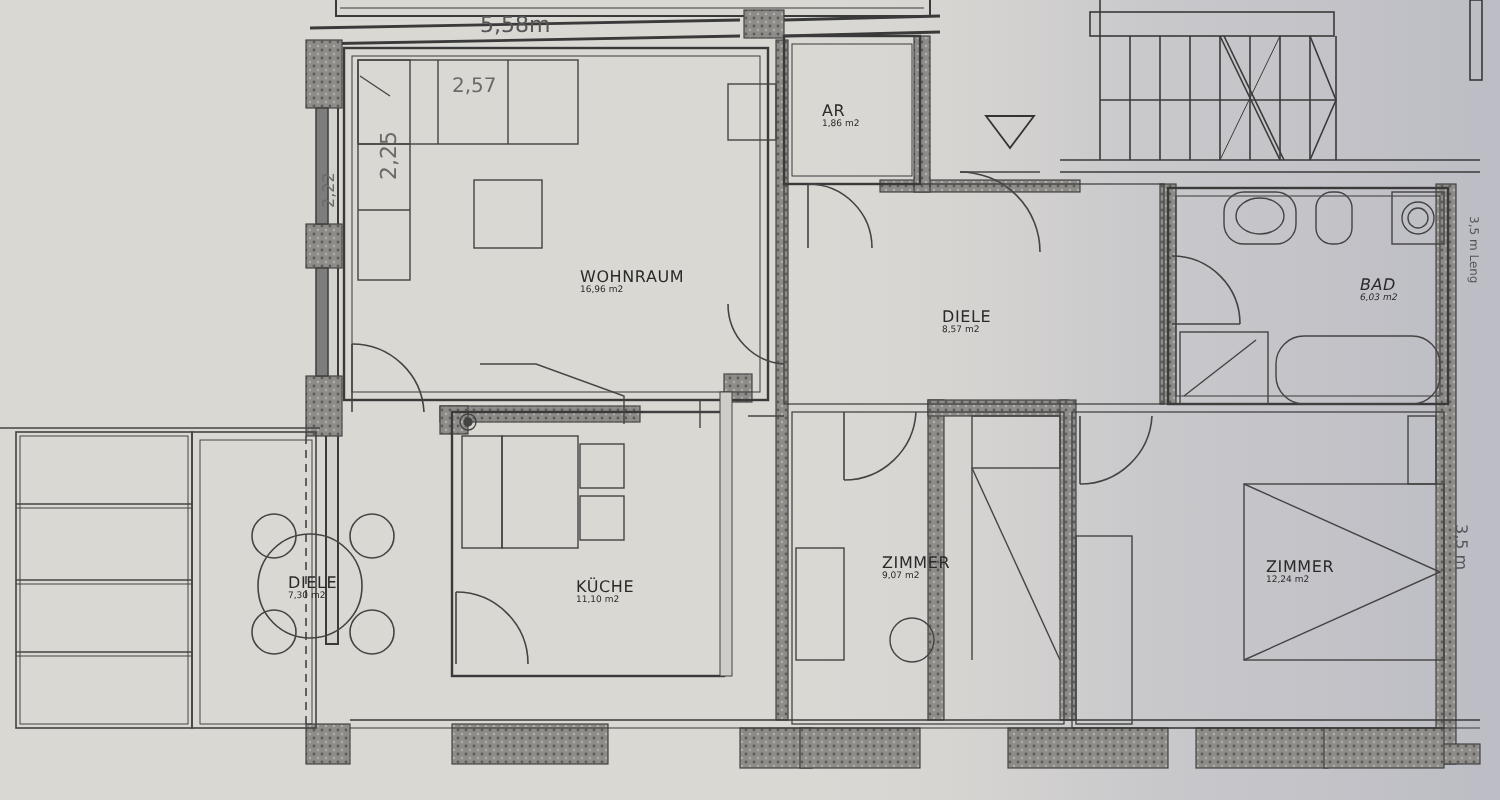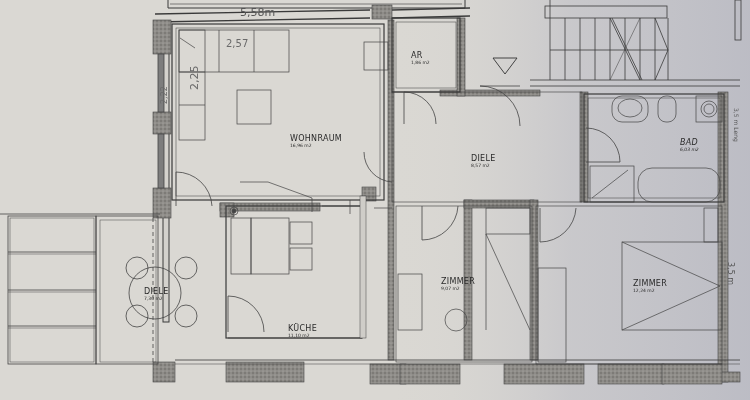--- a/index.html
+++ b/index.html
@@ -224,21 +224,21 @@
   <span class="area">1,86 m2</span>
 </div>
 <div class="lbl" style="left:471px;top:155px;">
   <span class="name">DIELE</span>
   <span class="area">8,57 m2</span>
 </div>
 <div class="lbl" style="left:680px;top:139px;font-style:italic;">
   <span class="name">BAD</span>
   <span class="area">6,03 m2</span>
 </div>
-<div class="lbl" style="left:288px;top:290px;margin-top:35px;">
+<div class="lbl" style="left:288px;top:290px;">
   <span class="name">KÜCHE</span>
   <span class="area">11,10 m2</span>
 </div>
 <div class="lbl" style="left:144px;top:288px;">
   <span class="name">DIELE</span>
   <span class="area">7,30 m2</span>
 </div>
 <div class="lbl" style="left:441px;top:278px;">
   <span class="name">ZIMMER</span>
   <span class="area">9,07 m2</span>

